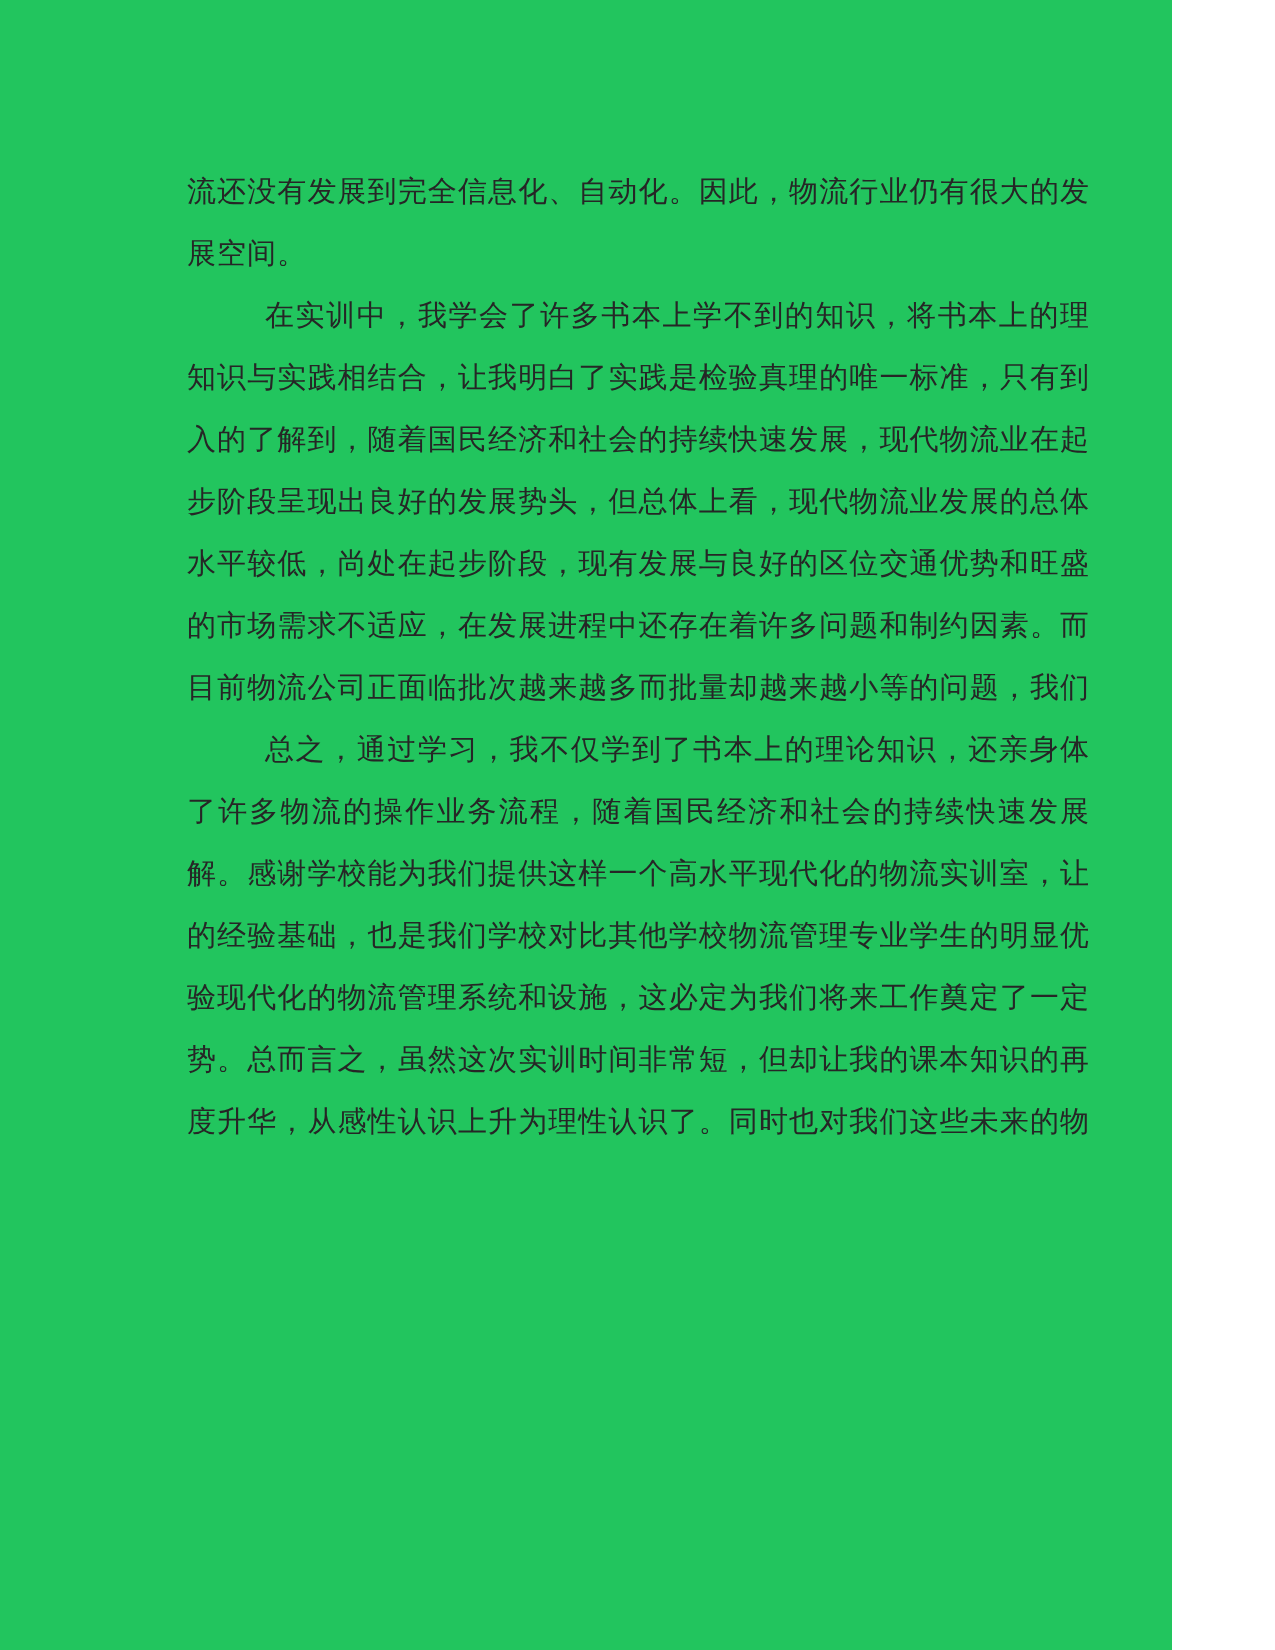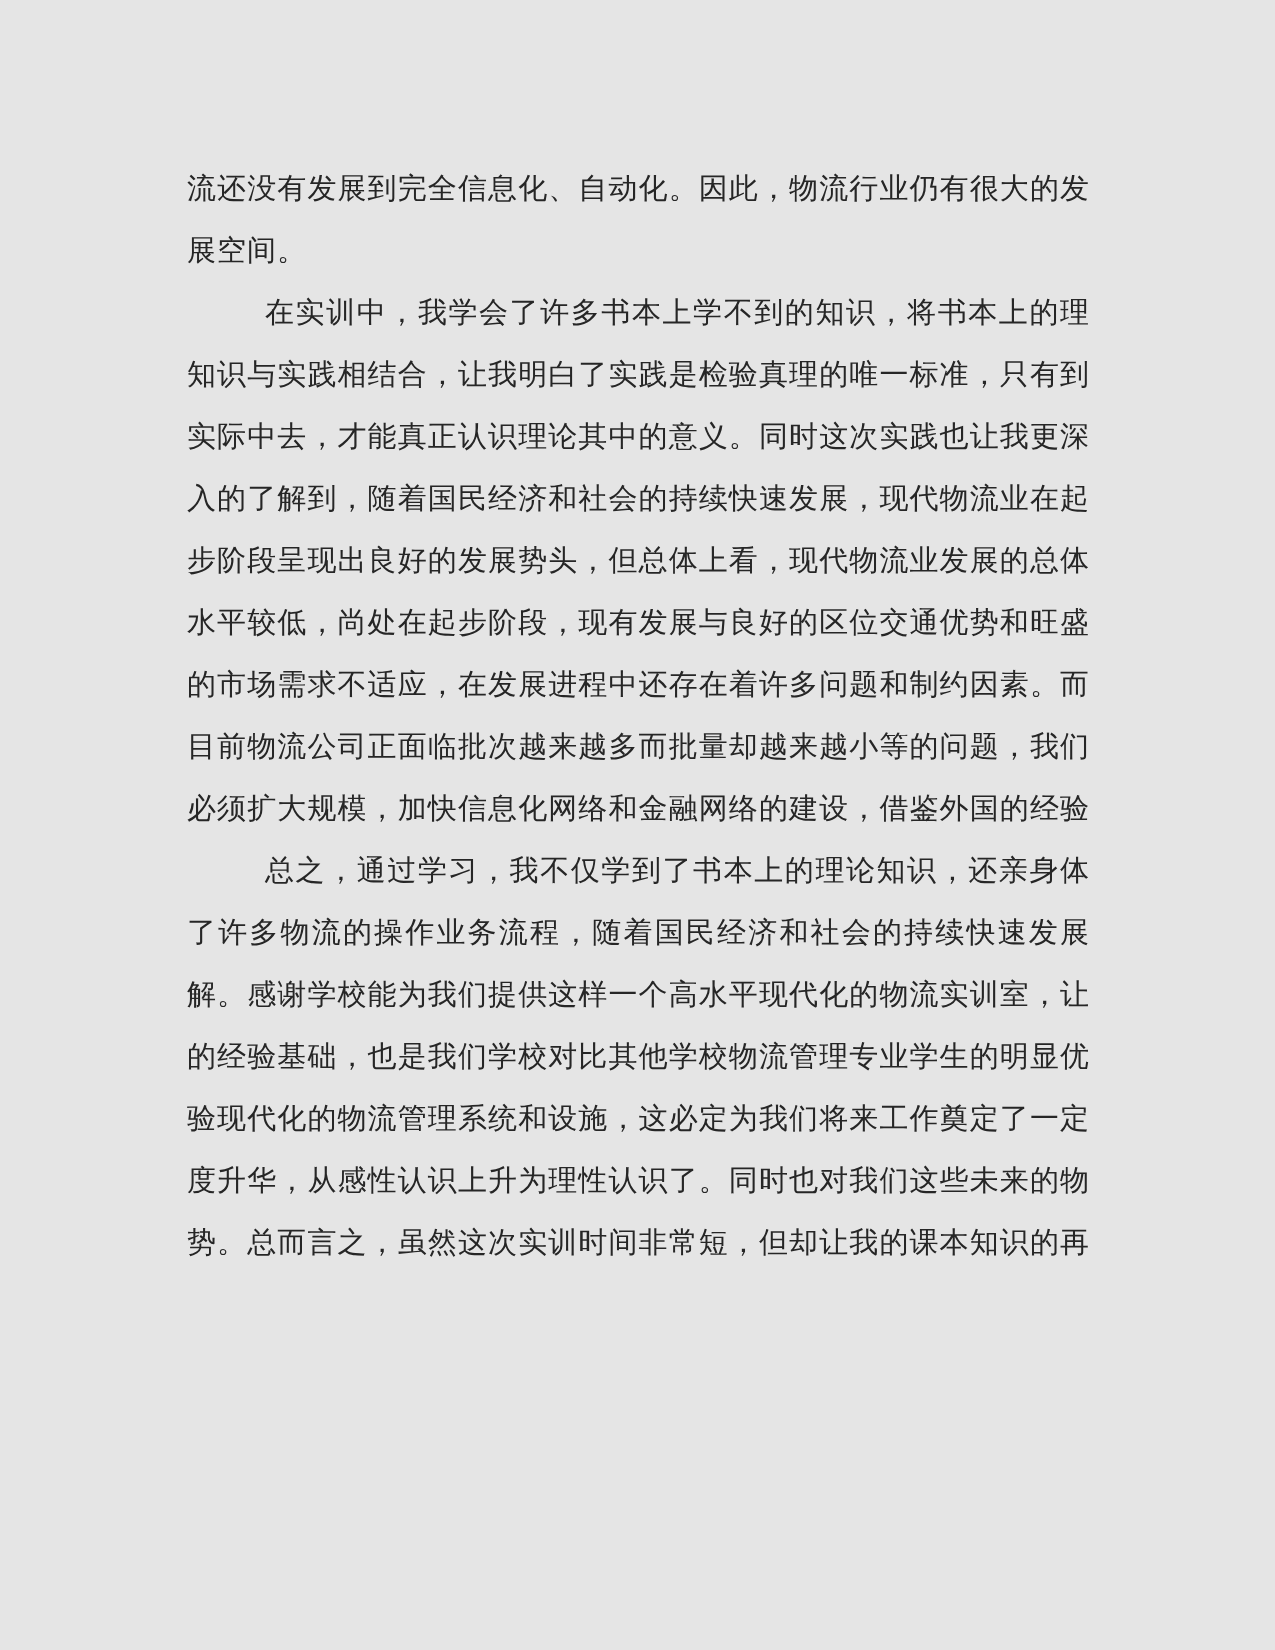--- a/index.html
+++ b/index.html
@@ -2,25 +2,25 @@
 <html><head>
 <meta charset="utf-8">
 <style>
   html, body {
     margin: 0;
     padding: 0;
     background: #ffffff;
   }
   .page {
     position: relative;
-    width: 1275px;
+    width: 1172px;
     height: 1650px;
-    background: #e5e5e5;
+    background: #22c55e;
     overflow: hidden;
-    font-family: Liberation Mono, monospace;
+    font-family: Liberation Serif, serif;
   }
   .text-block {
     position: absolute;
     left: 187px;
     top: 160px;
     width: 903px;
     color: #262626;
   }
   .paragraph {
     margin: 0;
@@ -49,31 +49,29 @@
 
 <div class="page">
   <div class="text-block" style="color: rgb(38, 38, 38);">
       <div class="paragraph">
         <div class="line">流还没有发展到完全信息化、自动化。因此，物流行业仍有很大的发</div>
         <div class="line para-end">展空间。</div>
       </div>
       <div class="paragraph">
         <div class="line indent">在实训中，我学会了许多书本上学不到的知识，将书本上的理论</div>
         <div class="line">知识与实践相结合，让我明白了实践是检验真理的唯一标准，只有到</div>
-        <div class="line">实际中去，才能真正认识理论其中的意义。同时这次实践也让我更深</div>
         <div class="line">入的了解到，随着国民经济和社会的持续快速发展，现代物流业在起</div>
         <div class="line">步阶段呈现出良好的发展势头，但总体上看，现代物流业发展的总体</div>
         <div class="line">水平较低，尚处在起步阶段，现有发展与良好的区位交通优势和旺盛</div>
         <div class="line">的市场需求不适应，在发展进程中还存在着许多问题和制约因素。而</div>
         <div class="line">目前物流公司正面临批次越来越多而批量却越来越小等的问题，我们</div>
-        <div class="line">必须扩大规模，加快信息化网络和金融网络的建设，借鉴外国的经验</div>
       </div>
       <div class="paragraph">
         <div class="line indent">总之，通过学习，我不仅学到了书本上的理论知识，还亲身体验</div>
         <div class="line">了许多物流的操作业务流程，随着国民经济和社会的持续快速发展</div>
         <div class="line">解。感谢学校能为我们提供这样一个高水平现代化的物流实训室，让</div>
         <div class="line">的经验基础，也是我们学校对比其他学校物流管理专业学生的明显优</div>
         <div class="line">验现代化的物流管理系统和设施，这必定为我们将来工作奠定了一定</div>
+        <div class="line">势。总而言之，虽然这次实训时间非常短，但却让我的课本知识的再</div>
         <div class="line">度升华，从感性认识上升为理性认识了。同时也对我们这些未来的物</div>
-        <div class="line">势。总而言之，虽然这次实训时间非常短，但却让我的课本知识的再</div>
       </div>
     </div>
 </div>
 
 </body></html>

